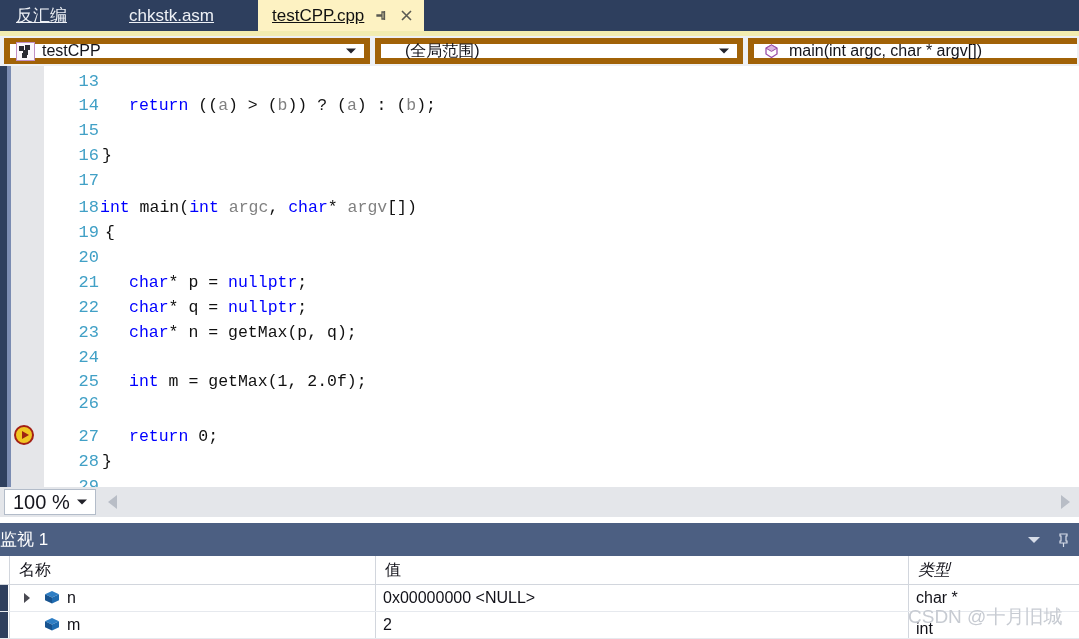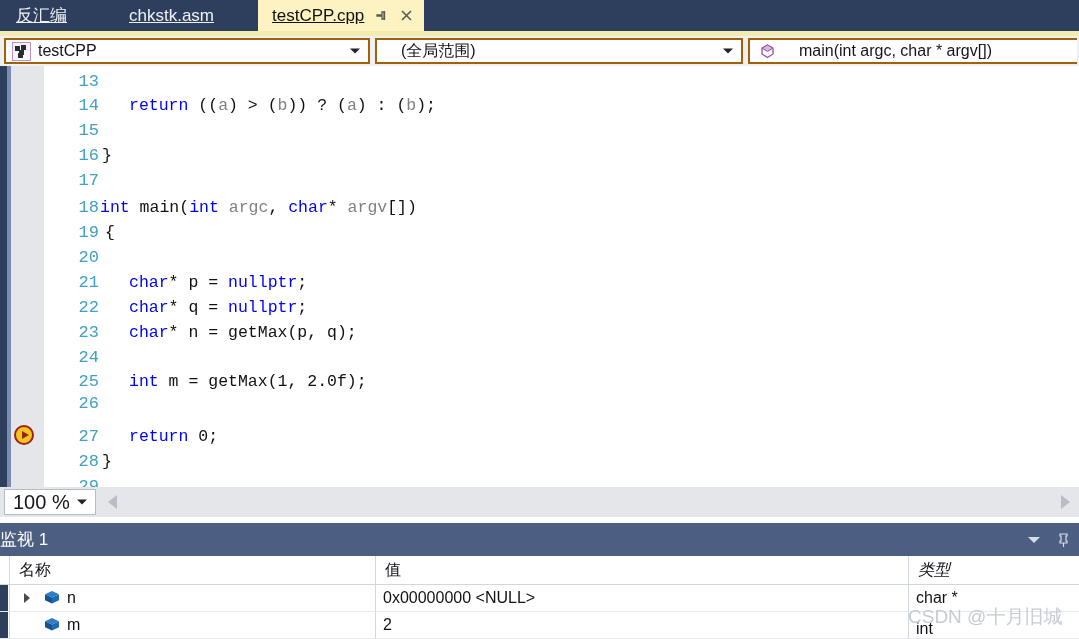--- a/index.html
+++ b/index.html
@@ -74,30 +74,30 @@
     left: 0; top: 36px;
     width: 1079px;
     height: 30px;
     background: #eef0f4;
     display: flex;
     align-items: center;
   }
   .nav-combo {
     height: 26px;
     background: #ffffff;
-    border: 2px solid #a16207;
+    border: 6px solid #a16207;
     box-sizing: border-box;
     display: flex;
     align-items: center;
     margin-left: 4px;
     position: relative;
   }
   .nav-combo.project { width: 366px; padding-left: 6px; gap: 7px; }
   .nav-combo.scope   { width: 368px; margin-left: 5px; padding-left: 24px; }
-  .nav-combo.member  { width: 329px; margin-left: 5px; padding-left: 8px; gap: 23px; border-right: none; }
+  .nav-combo.member  { width: 329px; margin-left: 5px; padding-left: 8px; gap: 9px; border-right: none; }
   .combo-text {
     font-size: 16px;
     color: #14141b;
     white-space: nowrap;
     overflow: hidden;
   }
   .combo-arrow {
     position: absolute;
     right: 8px;
     top: 50%;

